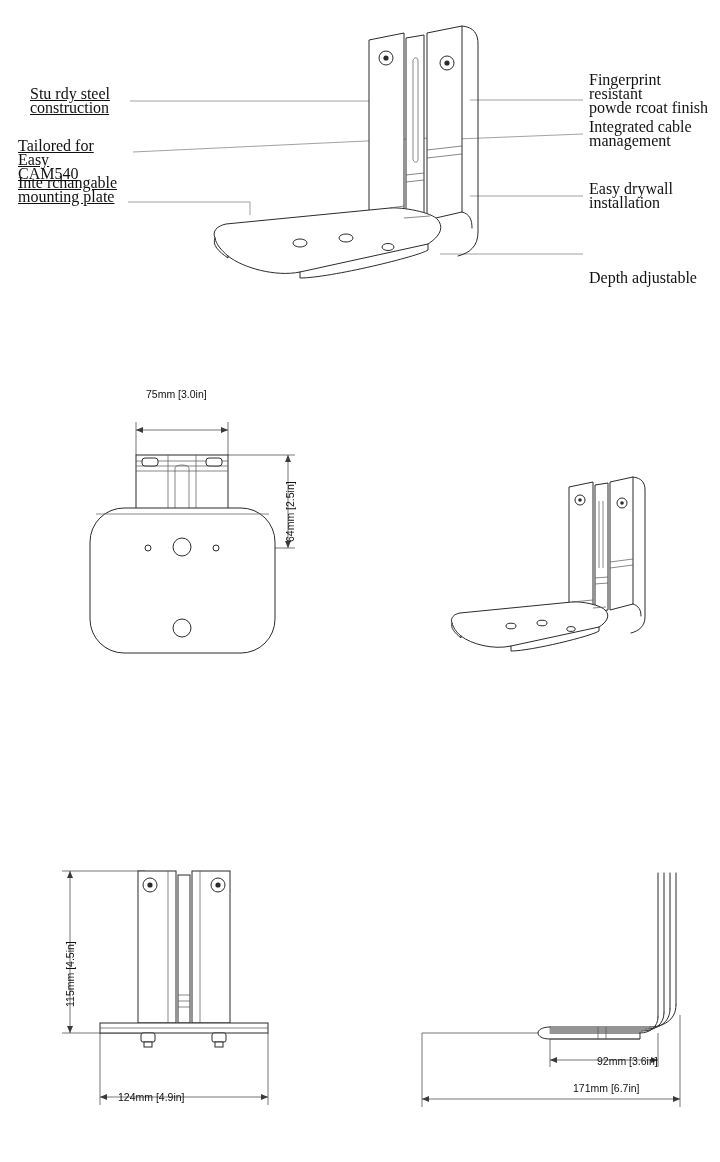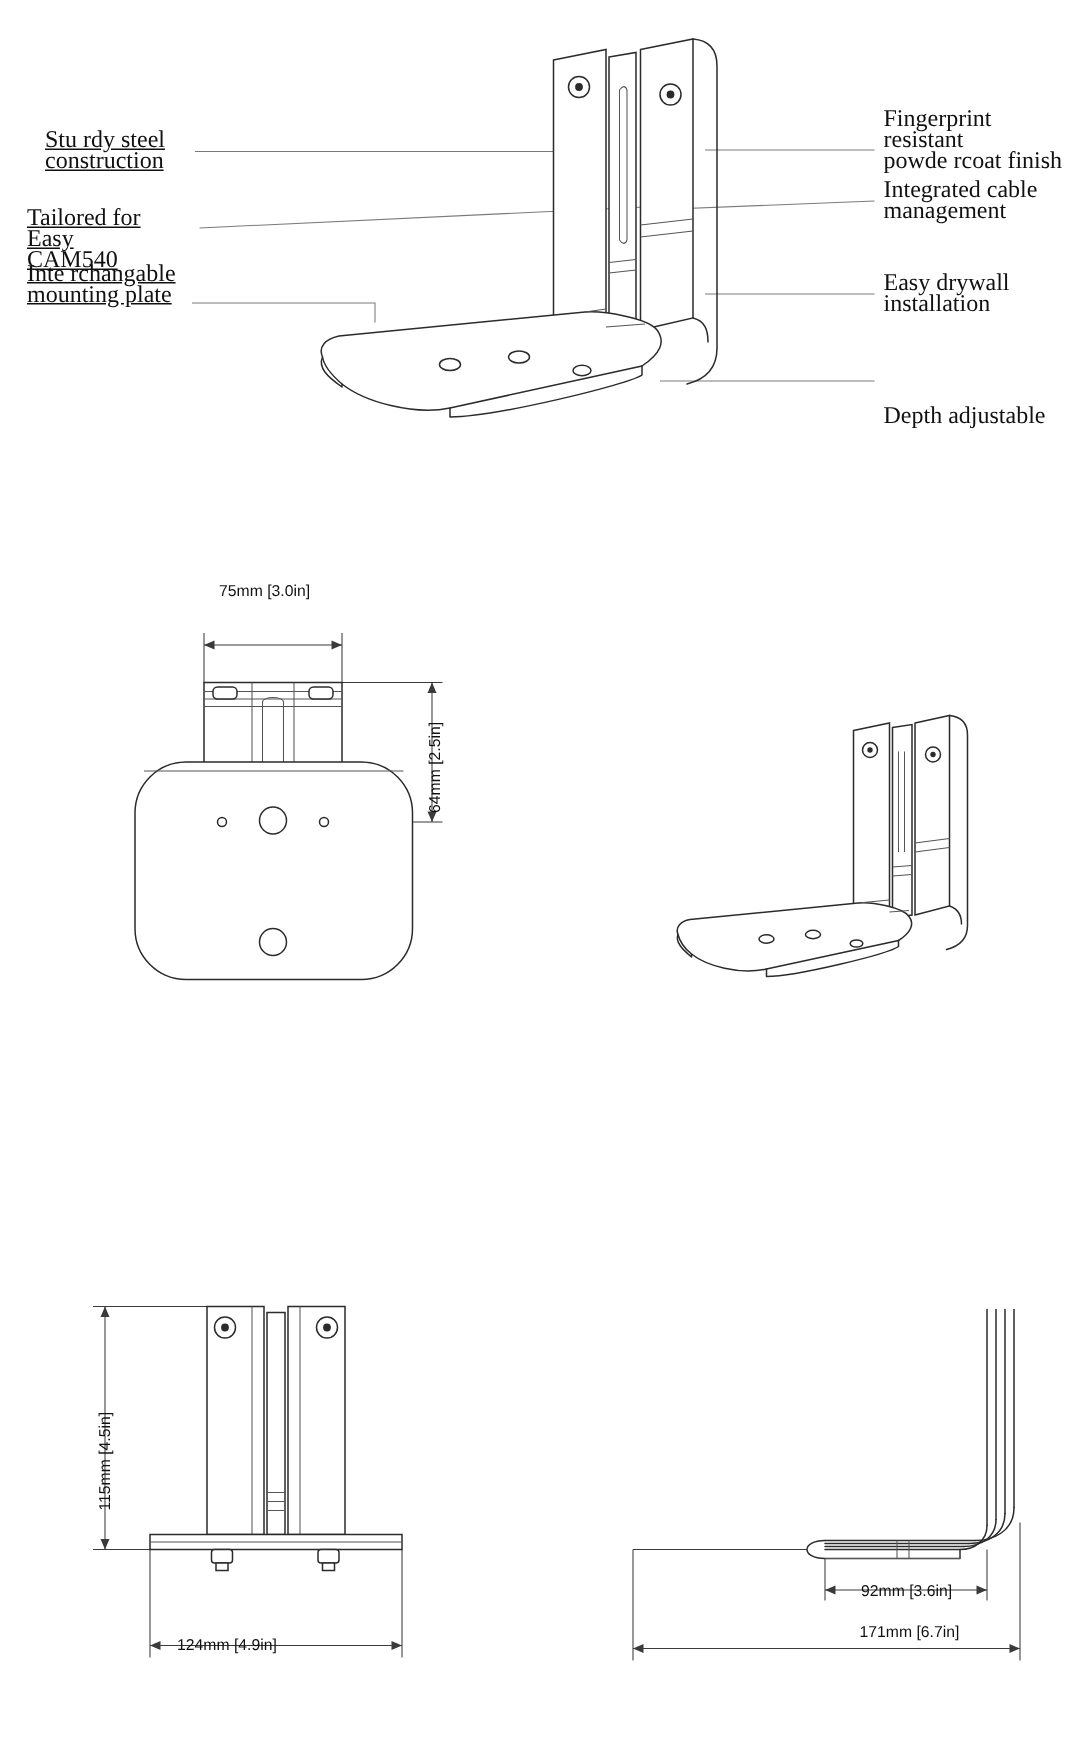--- a/index.html
+++ b/index.html
@@ -327,16 +327,16 @@
     <g class="dimline">
       <path d="M22 178 L22 252"></path>
       <path d="M280 160 L280 252"></path>
       <path d="M22 244 L280 244"></path>
       <path d="M22 244 L29 241 L29 247 Z" fill="#3a3a3a" stroke="none"></path>
       <path d="M280 244 L273 241 L273 247 Z" fill="#3a3a3a" stroke="none"></path>
       <path d="M22 178 L138 178"></path>
     </g>
   </svg>
 
-  <div class="dim-label" style="left:574px; top:1055px;">92mm [3.6in]</div>
+  <div class="dim-label" style="left:597px; top:1055px;">92mm [3.6in]</div>
   <div class="dim-label" style="left:573px; top:1082px;">171mm [6.7in]</div>
 
 </div>
 
 </body></html>

